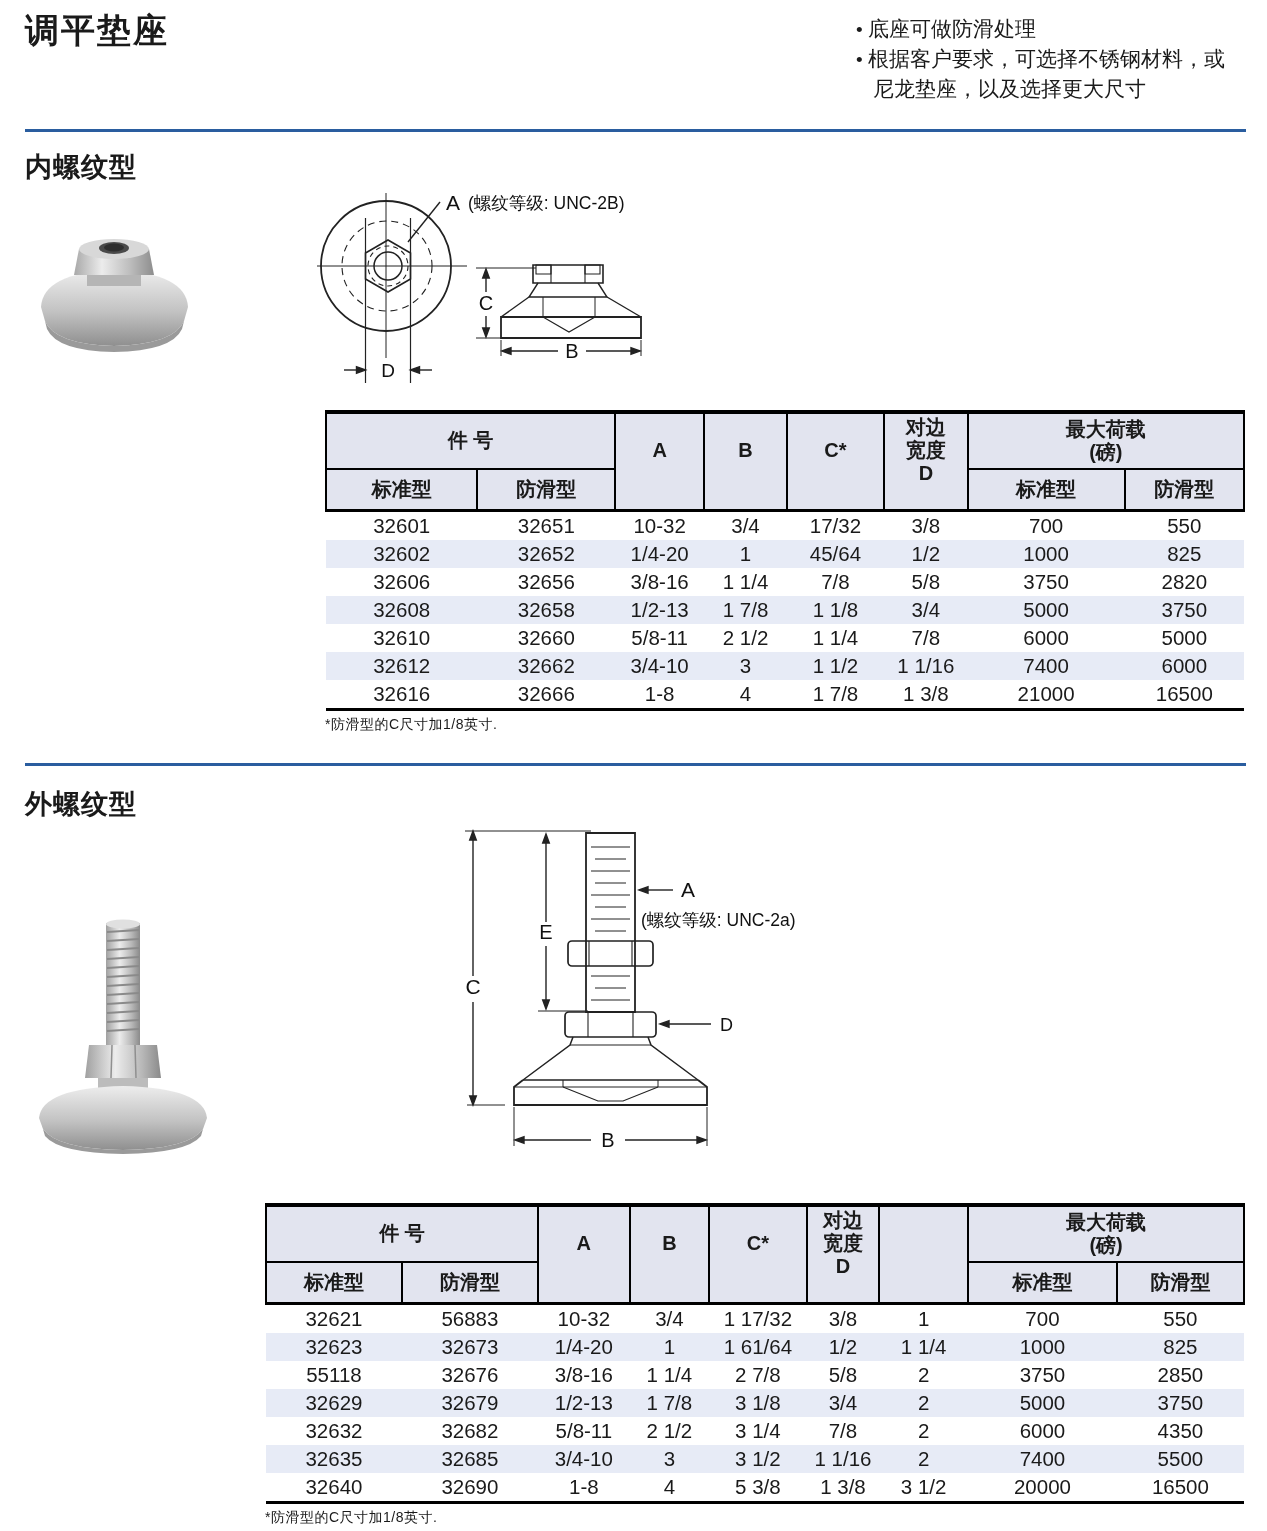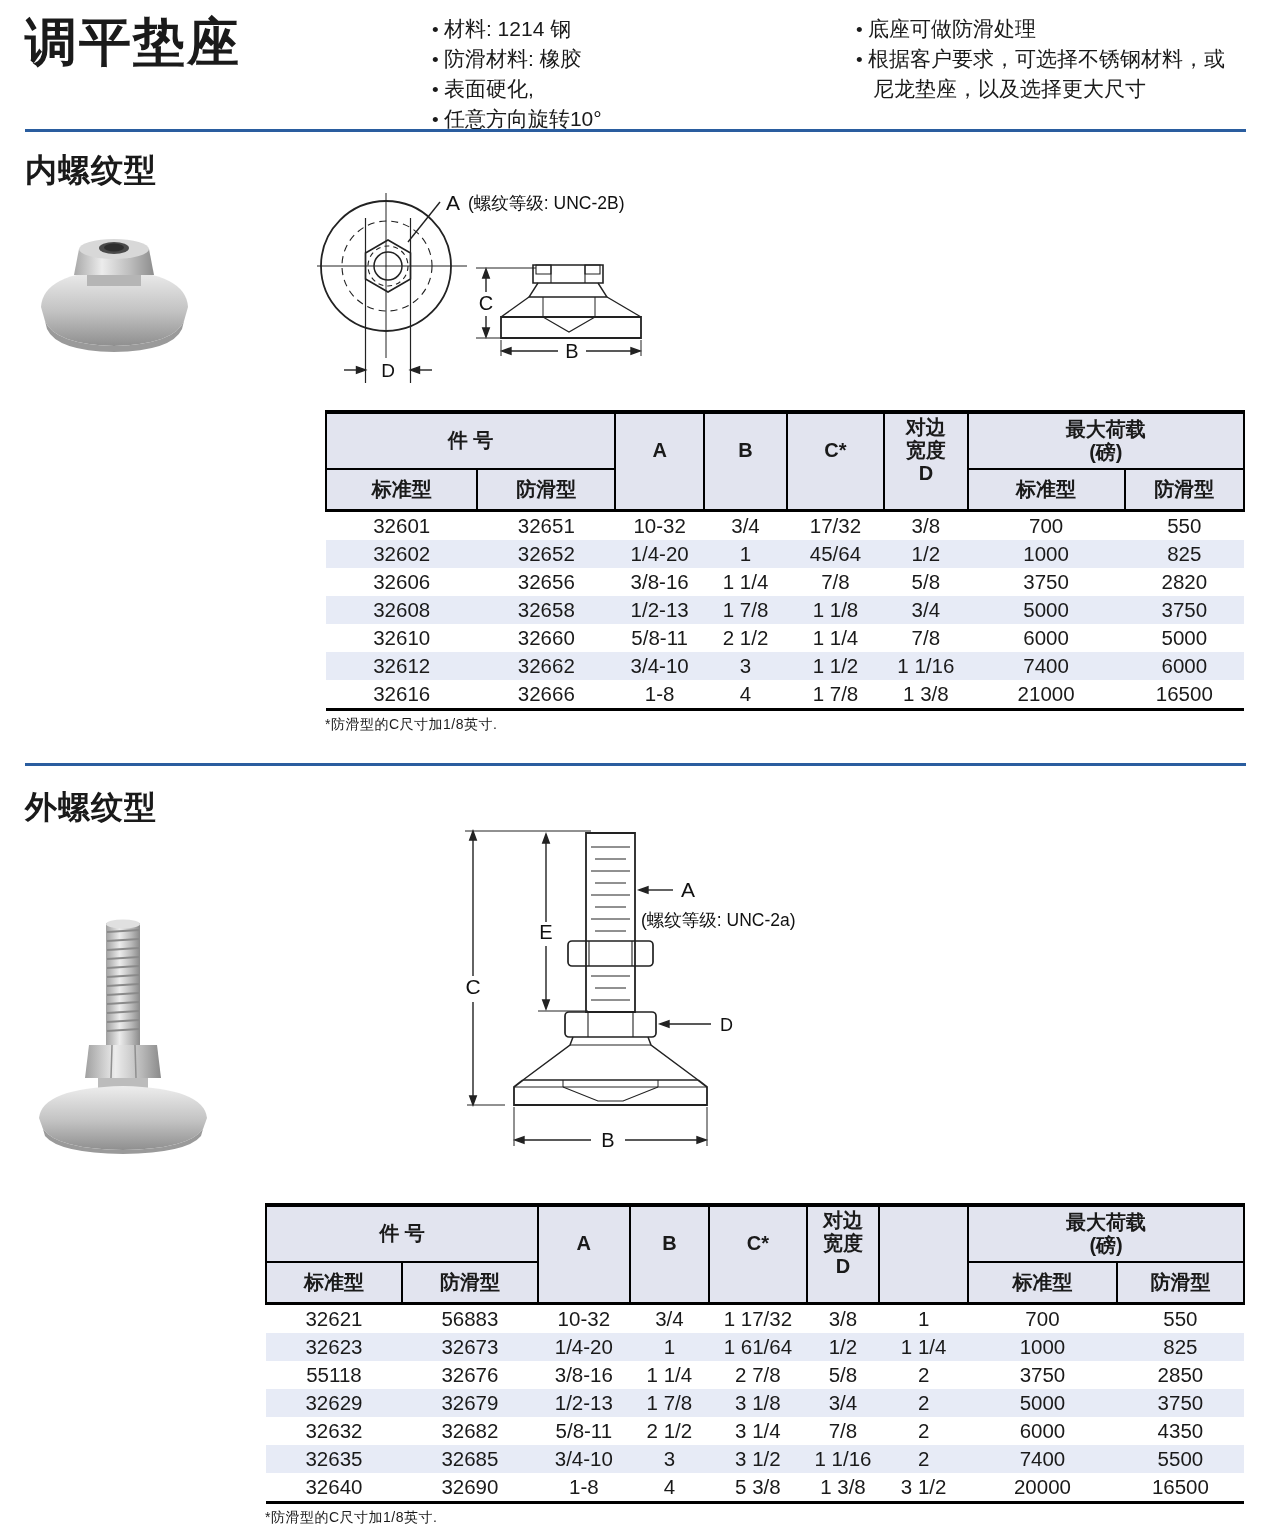--- a/index.html
+++ b/index.html
@@ -1,20 +1,20 @@
 <!DOCTYPE html>
 <html><head>
 <meta charset="utf-8">
 <style>
   html,body{margin:0;padding:0;background:#ffffff;}
   .page{position:relative;width:1267px;height:1531px;background:#fff;
         font-family:"Liberation Sans","DejaVu Sans",sans-serif;color:#1a1a1a;overflow:hidden;}
   .abs{position:absolute;}
-  .page-title{left:25px;top:8px;font-size:52px;font-weight:bold;letter-spacing:2px;}
-  .sec-title{font-size:32px;font-weight:bold;letter-spacing:1px;}
+  .page-title{left:25px;top:8px;font-size:34px;font-weight:bold;letter-spacing:2px;}
+  .sec-title{font-size:27px;font-weight:bold;letter-spacing:1px;}
   .bullets{font-size:21px;line-height:29px;}
   .bullets .b::before{content:"• ";font-size:19px;}
   .bullets .cont{padding-left:17px;}
   .rule{height:3px;background:#2a5d9f;}
   .tblwrap{position:absolute;}
   table.spec{border-collapse:collapse;table-layout:fixed;width:100%;
              border-top:4px solid #000;border-bottom:3px solid #000;}
   table.spec thead th{background:#e2e4ef;border:2px solid #000;font-size:20px;
              font-weight:bold;padding:2px 1px;line-height:1.15;}
   table.spec thead{border-bottom:3px solid #000;}
@@ -27,26 +27,20 @@
   svg text{font-family:"Liberation Sans","DejaVu Sans",sans-serif;fill:#111;}
   .diag line,.diag path,.diag circle,.diag polygon,.diag rect{vector-effect:non-scaling-stroke;}
 </style>
 </head>
 <body>
 
 <div class="page">
 
   <div class="abs page-title">调平垫座</div>
 
-  <div class="abs bullets" style="left:432px;top:14px;">
-    <div class="b">材料: 1214 钢</div>
-    <div class="b">防滑材料: 橡胶</div>
-    <div class="b">表面硬化,</div>
-    <div class="b">任意方向旋转10°</div>
-  </div>
 
   <div class="abs bullets" style="left:856px;top:14px;">
     <div class="b">底座可做防滑处理</div>
     <div class="b">根据客户要求，可选择不锈钢材料，或</div>
     <div class="cont">尼龙垫座，以及选择更大尺寸</div>
   </div>
 
   <div class="abs rule" style="left:25px;top:129px;width:1221px;"></div>
 
   <div class="abs sec-title" style="left:25px;top:149px;">内螺纹型</div>

